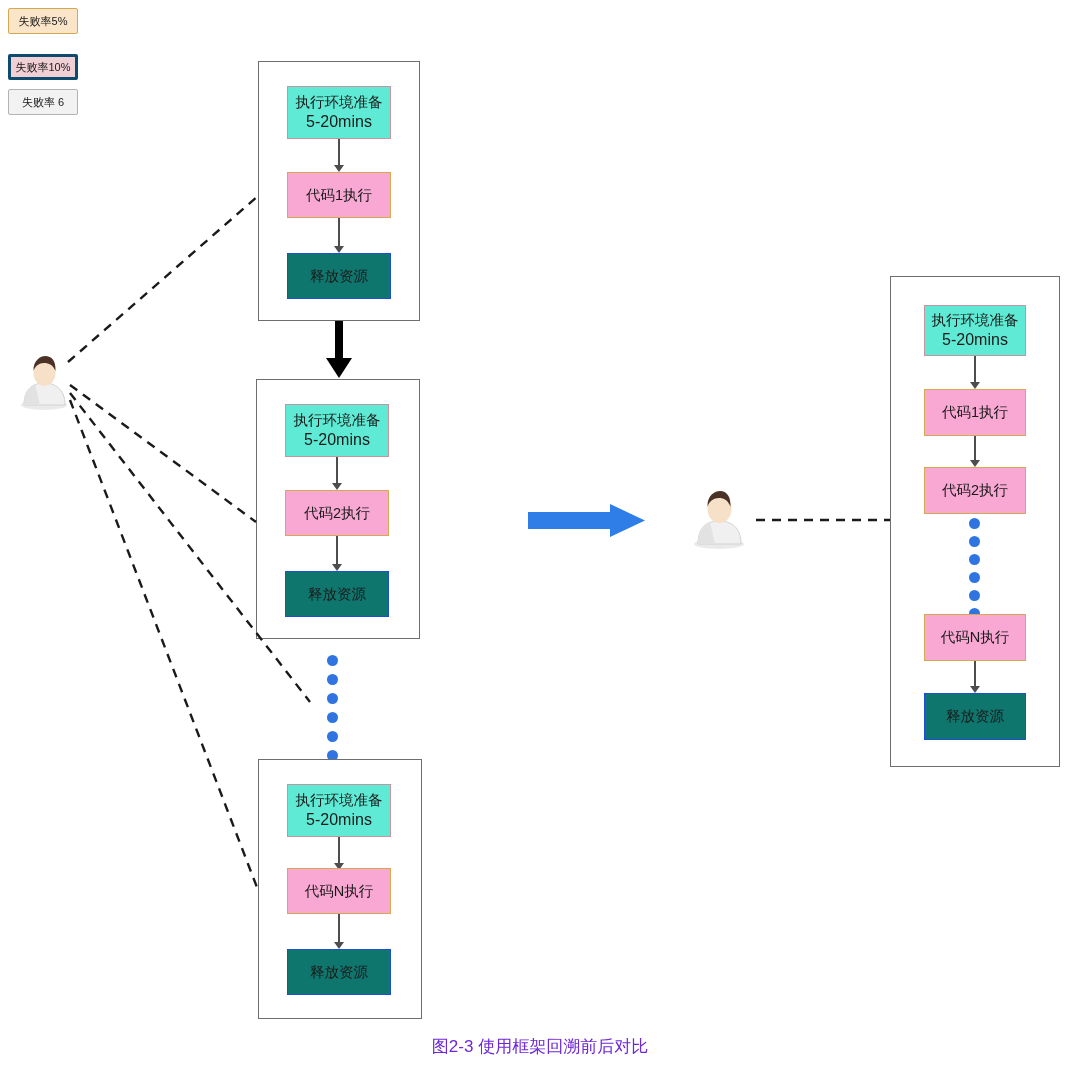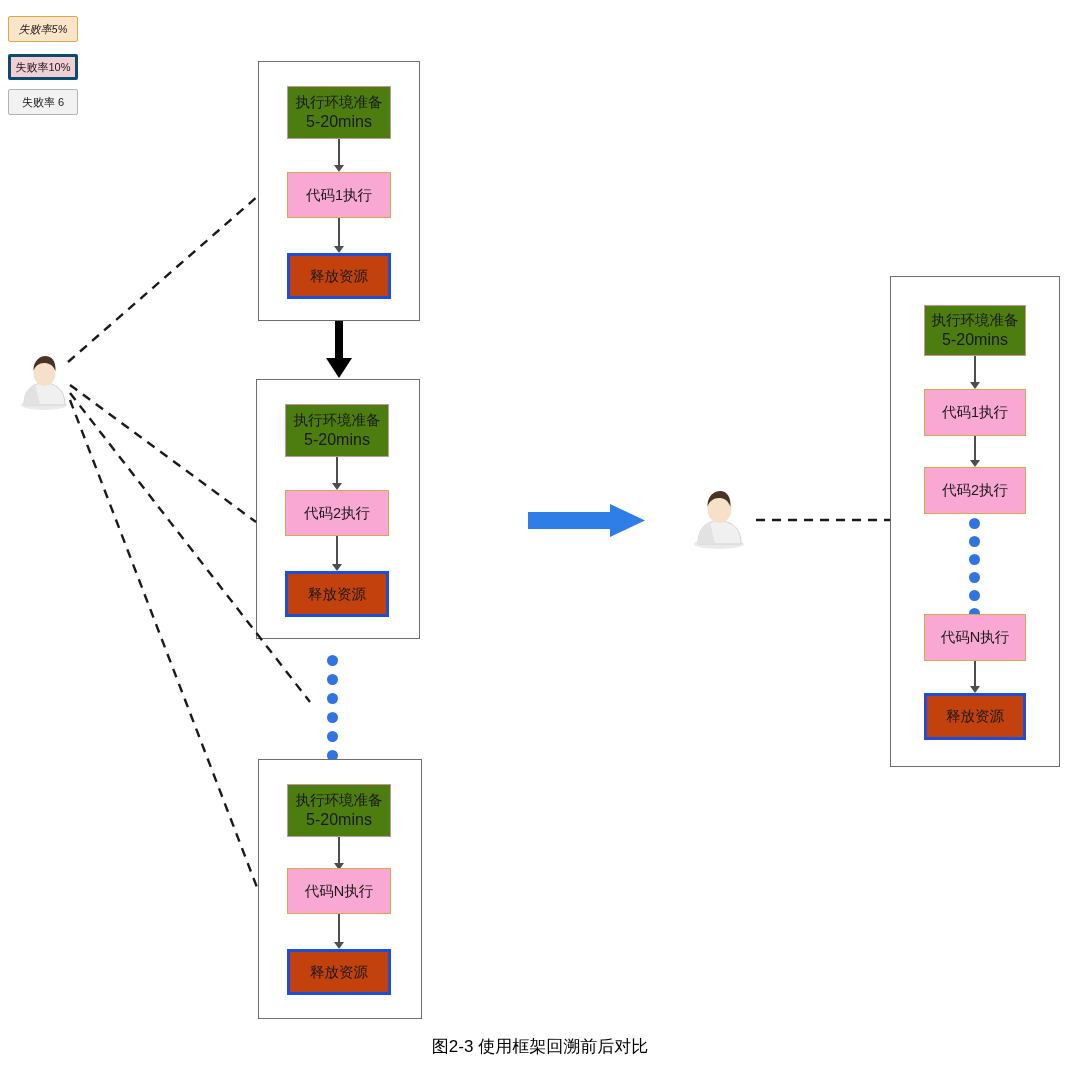--- a/index.html
+++ b/index.html
@@ -27,23 +27,23 @@
     background:#ffffff;border:1.5px solid #6e6e6e;
   }
   
   .node{
     position:absolute;box-sizing:border-box;
     display:flex;flex-direction:column;
     align-items:center;justify-content:center;
     text-align:center;font-size:14.5px;line-height:1.25;
   }
   .node .l2{font-size:16px;}
-  .n-pink{background:#4d7c0f;border:1px solid #c5949c;}
+  .n-pink{background:#5eead4;border:1px solid #c5949c;}
   .n-orange{background:#f9a8d4;border:1px solid #d6a84f;}
-  .n-gray{background:#c2410c;border:3px solid #1d4ed8;}
+  .n-gray{background:#0f766e;border:1px solid #1d4ed8;}
   
   .conn{position:absolute;width:14px;}
   .conn .stem{position:absolute;left:6px;top:0;width:1.6px;background:#4d4d4d;}
   .conn .head{
     position:absolute;left:2px;width:0;height:0;
     border-left:5px solid transparent;border-right:5px solid transparent;
     border-top:7px solid #4d4d4d;
   }
   
   .thick-arrow .stem{position:absolute;left:50%;margin-left:-4px;top:0;width:8px;background:#000;}
@@ -53,28 +53,28 @@
     border-top:20px solid #000;
   }
   
   .dots{position:absolute;display:flex;flex-direction:column;align-items:center;}
   .dots i{display:block;width:11px;height:11px;border-radius:50%;background:#2f74e0;}
   
   svg.overlay{position:absolute;left:0;top:0;width:1080px;height:1072px;pointer-events:none;}
   
   .caption{
     position:absolute;width:100%;text-align:center;
-    font-size:17px;color:#000000;
+    font-size:17px;color:#6d28d9;
   }
 </style>
 </head>
 <body>
 
 <div>
-  <div class="legend-item lg-orange" style="top:16px;font-style:italic;">失败率5%</div>
+  <div class="legend-item lg-orange" style="top:8px;">失败率5%</div>
   <div class="legend-item lg-pink" style="top:54px;">失败率10%</div>
   <div class="legend-item lg-gray" style="top:89px;">失败率 6</div>
 </div>
 
 <div class="group-box" style="left:258px;top:61px;width:162px;height:260px;"></div>
 
 <div class="node n-pink" style="left:287px;top:86px;width:104px;height:53px;">
   <span>执行环境准备</span>
   <span class="l2">5-20mins</span>
 </div>

